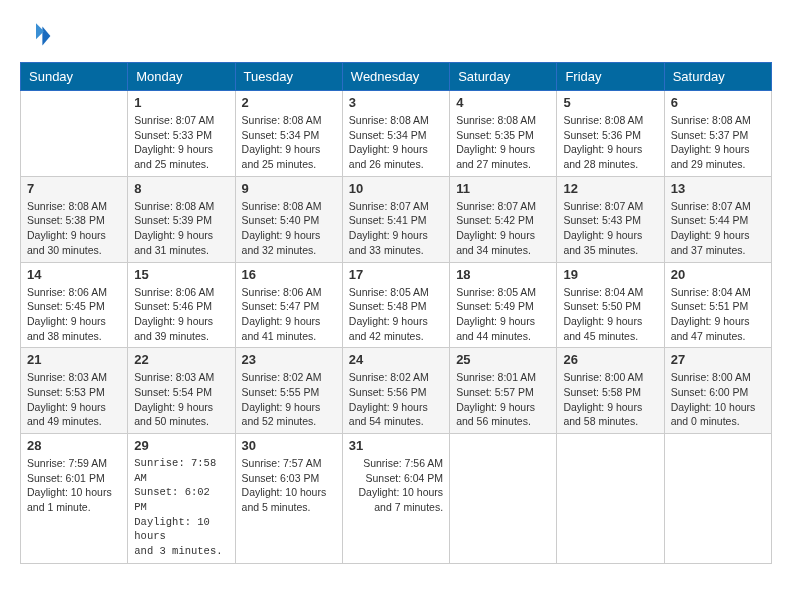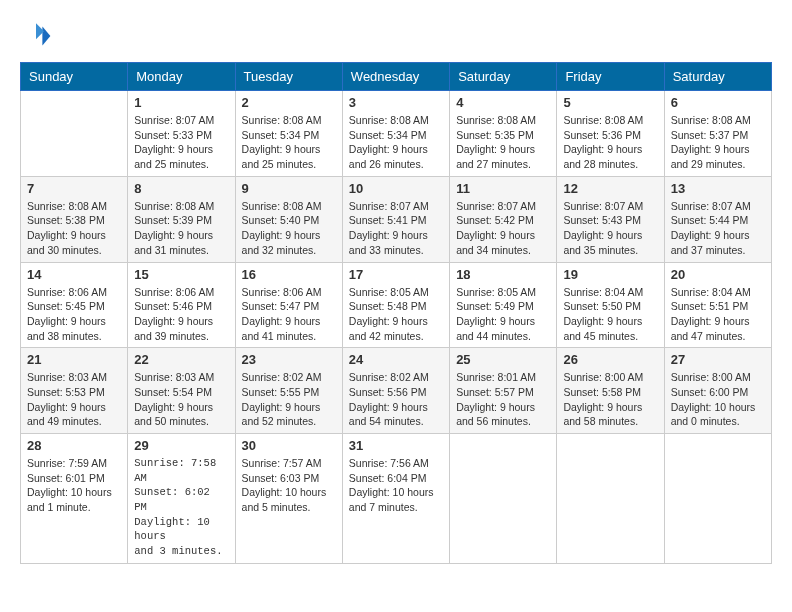--- a/index.html
+++ b/index.html
@@ -334,21 +334,21 @@
         </td>
         <td>
           <div class="day-num">30</div>
           <div class="day-info" style="white-space: pre-line;">Sunrise: 7:57 AM
 Sunset: 6:03 PM
 Daylight: 10 hours
 and 5 minutes.</div>
         </td>
         <td>
           <div class="day-num">31</div>
-          <div class="day-info" style="white-space: pre-line;">Sunrise: 7:56 AM
+          <div class="day-info" style="white-space: pre-line; text-align: right;">Sunrise: 7:56 AM
 Sunset: 6:04 PM
 Daylight: 10 hours
 and 7 minutes.</div>
         </td>
         <td class="empty-cell"></td>
         <td class="empty-cell"></td>
         <td class="empty-cell"></td>
       </tr>
     </tbody>
 </table>

